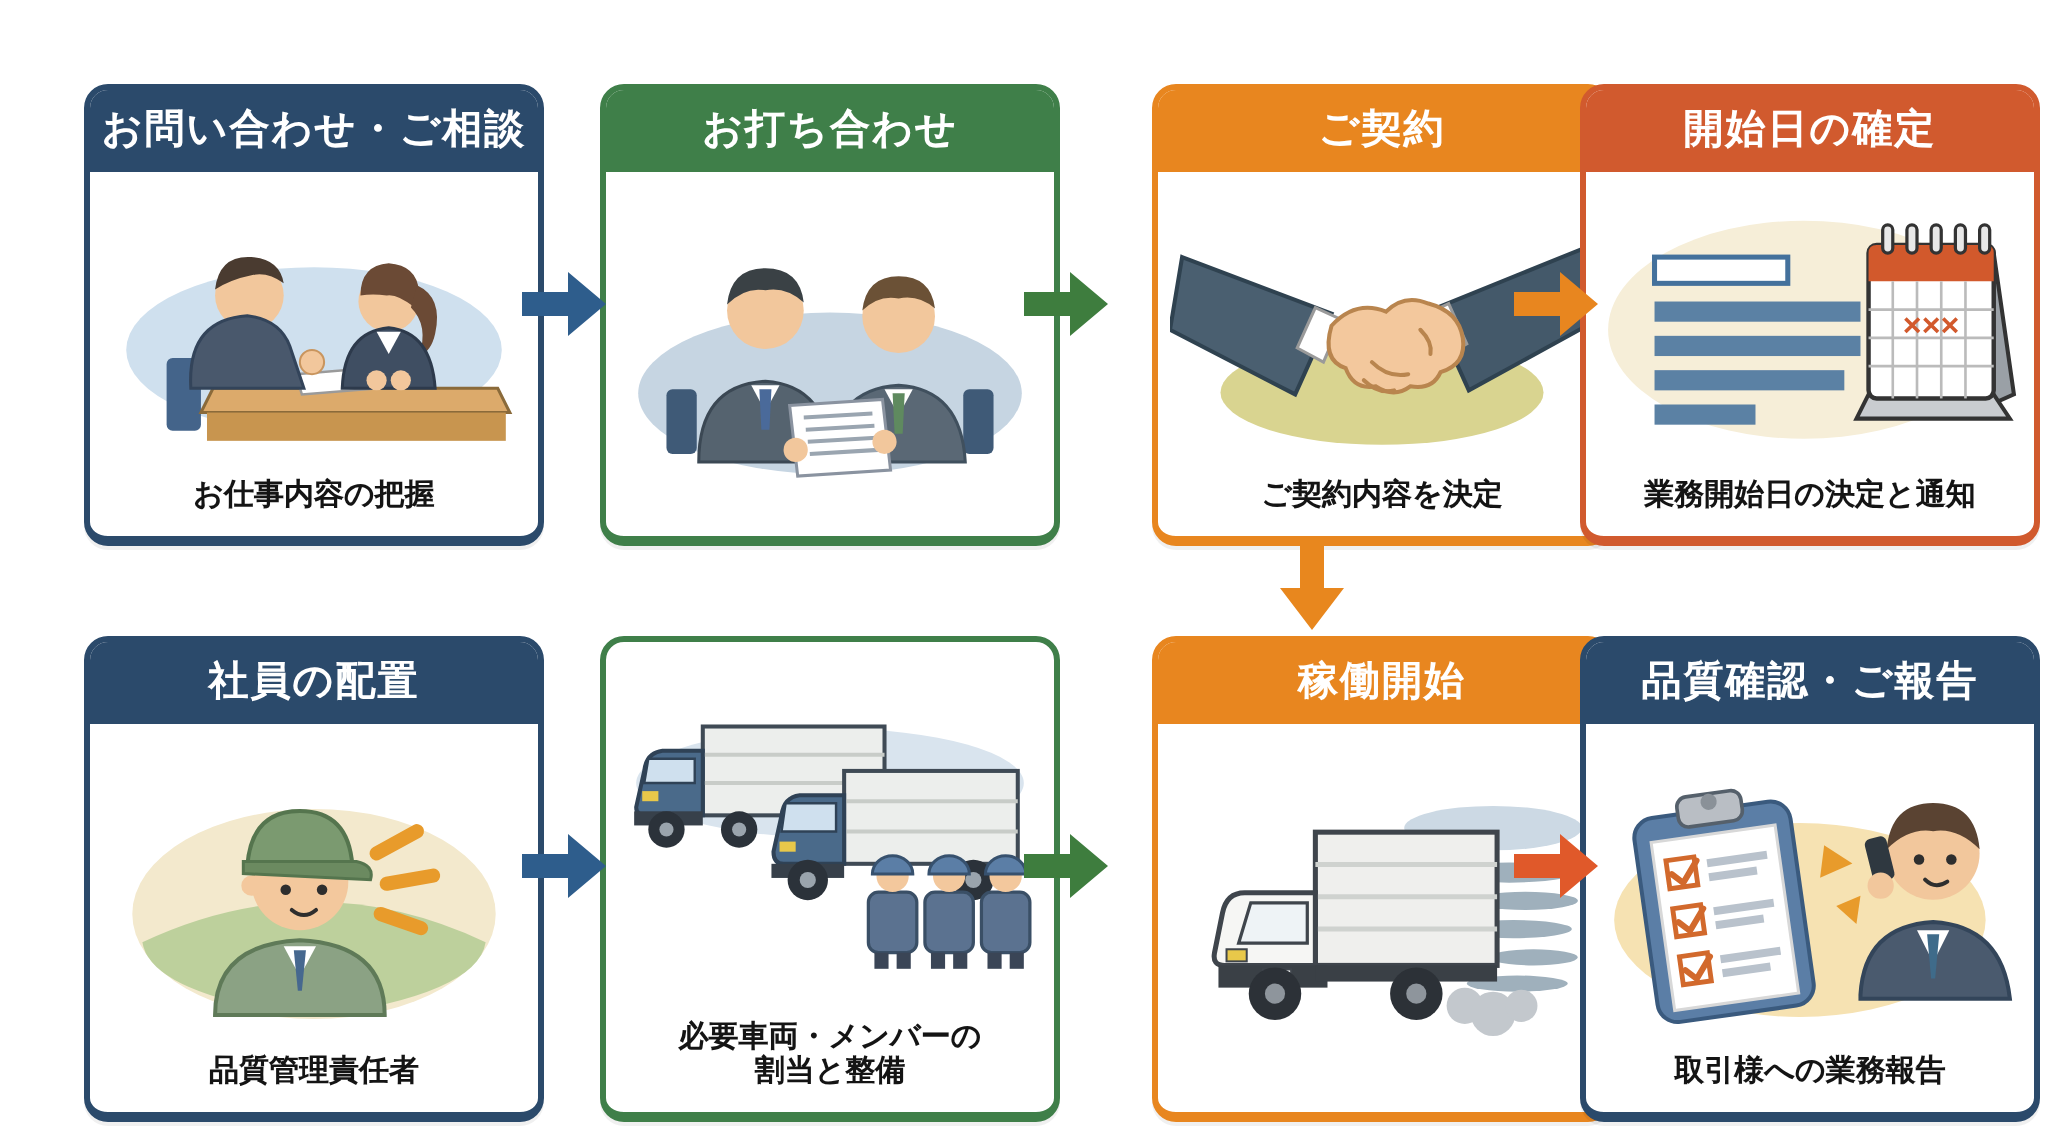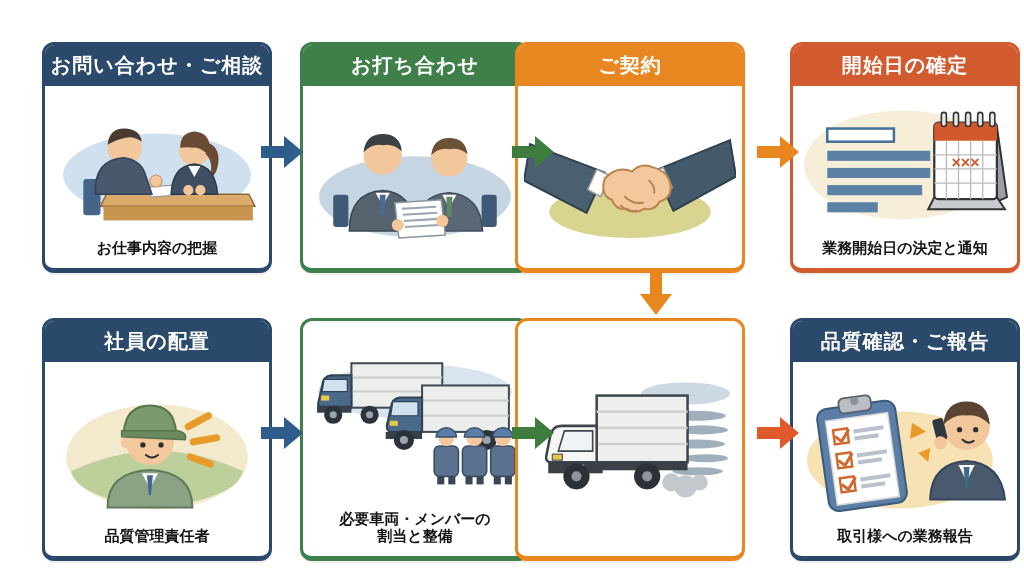--- a/index.html
+++ b/index.html
@@ -3,21 +3,21 @@
 <meta charset="utf-8">
 <style>
   html,body{margin:0;padding:0;background:#fff;}
   .stage{position:relative;width:1024px;height:571px;background:#ffffff;overflow:hidden;
          font-family:"Liberation Sans","DejaVu Sans",sans-serif;}
   .card{position:absolute;width:224px;background:#fff;border-style:solid;border-color:var(--c,#333);
         border-width:3px 3px 5px 3px;border-radius:12px;overflow:hidden;
         display:flex;flex-direction:column;box-shadow:0 2px 0 rgba(0,0,0,0.06);}
   .r1{top:42px;height:223px}
   .r2{top:318px;height:235px}
-  .c1{left:42px}.c2{left:300px}.c3{left:515px}.c4{left:790px}
+  .c1{left:42px}.c2{left:300px}.c3{left:576px}.c4{left:790px}
   .card-header{flex:none;height:41px;line-height:41px;background:var(--c,#333);color:#fff;
                font-weight:bold;font-size:20px;text-align:center;letter-spacing:1px;}
   .card-body{flex:1 1 auto;min-height:0;display:flex;align-items:center;justify-content:center;padding:3px 6px 0;}
   .card-body svg{width:100%;height:100%;}
   .card-caption{flex:none;text-align:center;font-weight:bold;font-size:15px;color:#141414;
                 padding:2px 4px 12px;line-height:1.15;white-space:pre-line;}
   .arrow{position:absolute;}
   .arrow svg{display:block;width:100%;height:100%;}
   .arrow polygon{fill:var(--c,#555);}
   .arrow-0{left:261px;top:133px;width:42px;height:38px}
@@ -92,20 +92,21 @@
       <svg viewBox="0 0 210 140" preserveAspectRatio="xMidYMid meet">
         <ellipse cx="105" cy="103" rx="80" ry="26" fill="#d9d490"></ellipse>
         <polygon points="6,36 80,64 62,104 0,72" fill="#4a5f70" stroke="#2f4250" stroke-width="2"></polygon>
         <polygon points="72,61 85,67 76,88 63,81" fill="#ffffff" stroke="#9a9a9a" stroke-width="1.5"></polygon>
         <polygon points="204,32 130,62 148,102 210,68" fill="#44596a" stroke="#2f4250" stroke-width="2"></polygon>
         <polygon points="138,59 125,65 134,86 147,79" fill="#ffffff" stroke="#9a9a9a" stroke-width="1.5"></polygon>
         <path d="M80,70 q12,-13 27,-7 q9,-9 21,-4 q15,4 17,17 q2,13 -11,17 q-4,9 -15,7 q-8,6 -17,0 q-11,2 -15,-9 q-12,-4 -7,-21 z" fill="#f3c89d" stroke="#b9854e" stroke-width="2"></path>
         <path d="M100,88 q8,8 18,6 M96,97 q7,7 15,5 M124,72 q6,6 5,12" fill="none" stroke="#b9854e" stroke-width="2" stroke-linecap="round"></path>
       </svg>
     </div>
+    <div class="card-caption">ご契約内容を決定</div>
   </div>
 
   <div class="card r1 c4" style="--c: #d15a2e;">
     <div class="card-header">開始日の確定</div>
     <div class="card-body">
       <svg viewBox="0 0 210 140" preserveAspectRatio="xMidYMid meet">
         <ellipse cx="102" cy="72" rx="97" ry="54" fill="#f6eed8"></ellipse>
         <rect x="28" y="36" width="66" height="13" fill="#ffffff" stroke="#44719c" stroke-width="2.5"></rect>
         <rect x="28" y="58" width="102" height="10" fill="#5b81a4"></rect>
         <rect x="28" y="75" width="102" height="10" fill="#5b81a4"></rect>
@@ -220,20 +221,21 @@
               <rect x="20" y="52" width="7" height="8" fill="#3a4556"></rect>
           </g>
         </g>
       </svg>
     </div>
     <div class="card-caption" style="order:3">必要車両・メンバーの
 割当と整備</div>
   </div>
 
   <div class="card r2 c3" style="--c: #e8861f;">
+    <div class="card-header">稼働開始</div>
     <div class="card-body">
       <svg viewBox="0 0 210 140" preserveAspectRatio="xMidYMid meet">
         <ellipse cx="160" cy="24" rx="44" ry="11" fill="#ccd9e4"></ellipse>
         <g fill="#9fb0bc">
           <ellipse cx="168" cy="46" rx="32" ry="5"></ellipse>
           <ellipse cx="176" cy="60" rx="26" ry="4.5"></ellipse>
           <ellipse cx="170" cy="74" rx="29" ry="4.5"></ellipse>
           <ellipse cx="180" cy="88" rx="22" ry="4"></ellipse>
           <ellipse cx="172" cy="101" rx="25" ry="4"></ellipse>
         </g>

